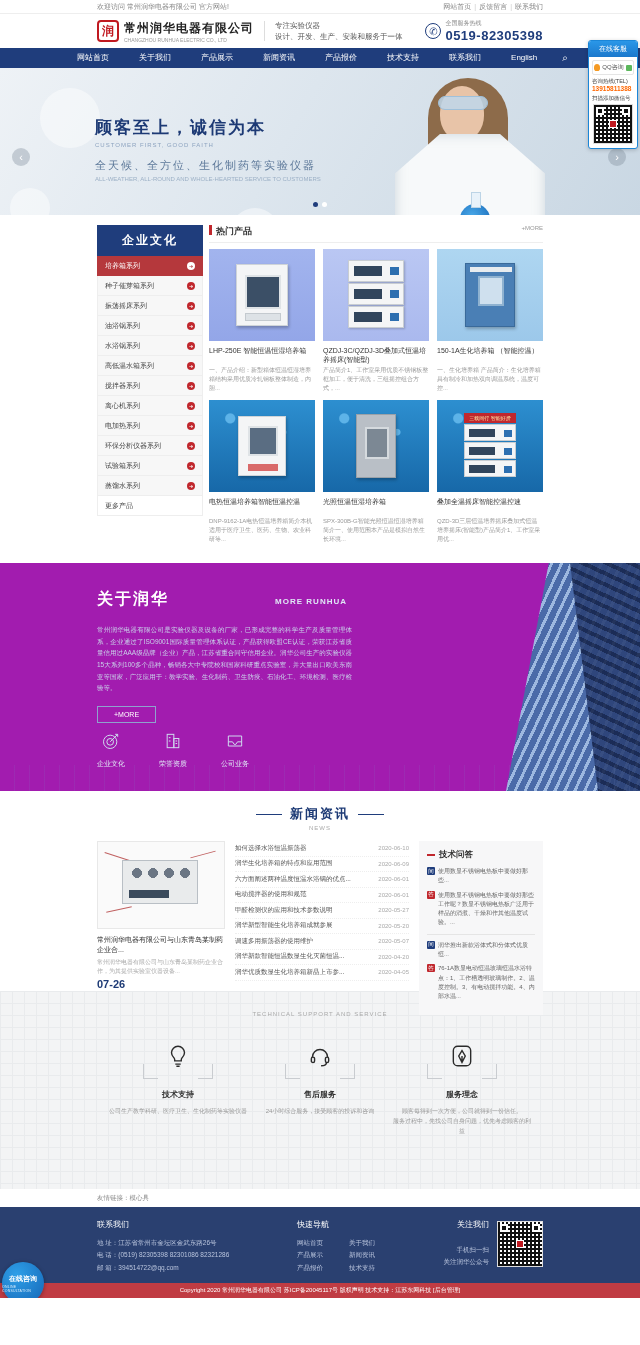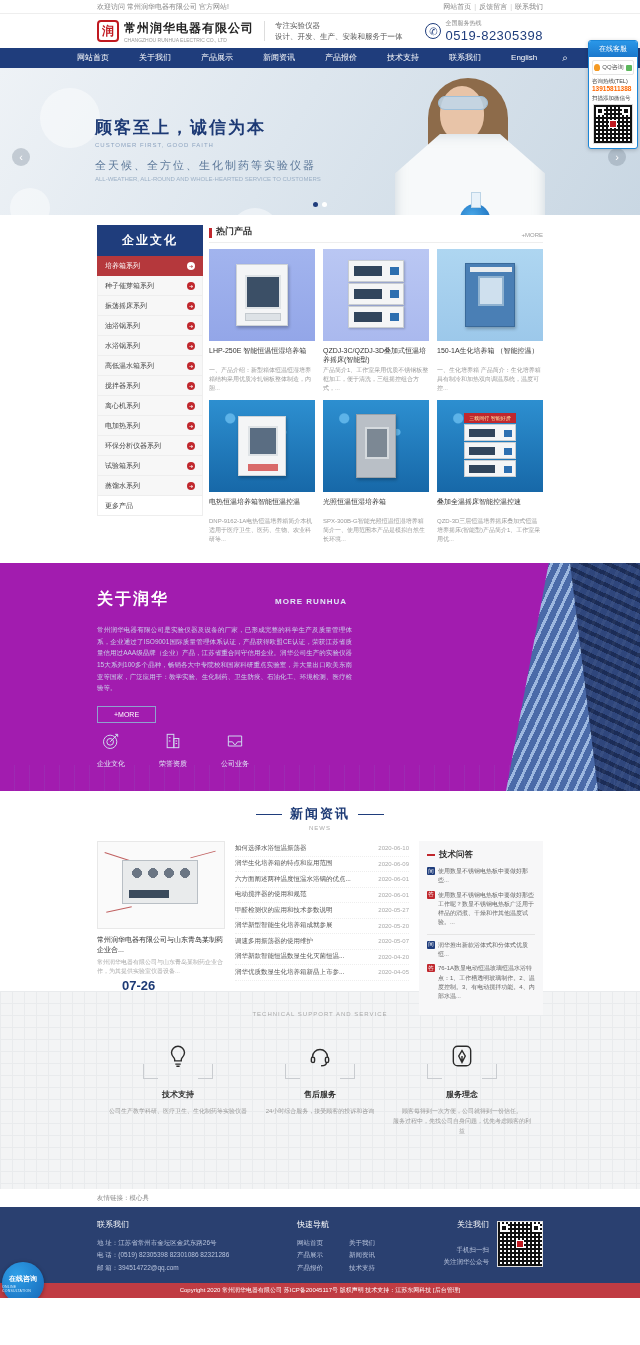--- a/index.html
+++ b/index.html
@@ -18,21 +18,21 @@
   .header .inner { display:flex; align-items:center; height:100%; }
   .logo-mark { width:22px; height:22px; background:#fff; border:2px solid #c01920; border-radius:4px; color:#c01920; font-weight:bold; font-size:12px; display:flex; align-items:center; justify-content:center; }
   .logo-text { margin-left:5px; }
   .logo-text .cn { font-size:12px; font-weight:bold; color:#222; letter-spacing:1px; }
   .logo-text .en { font-size:5px; color:#999; transform-origin:left; }
   .hdiv { width:1px; height:20px; background:#ddd; margin:0 10px; }
   .slogan { font-size:7.5px; color:#555; white-space:pre-line; line-height:1.5; }
   .hotline { margin-left:auto; display:flex; align-items:center; }
   .phone-icon { width:16px; height:16px; border:1px solid #1f3d7c; border-radius:50%; color:#1f3d7c; font-size:10px; display:flex; align-items:center; justify-content:center; margin-right:4px; }
   .hl-label { font-size:6px; color:#888; }
-  .hl-num { font-size:13px; font-weight:normal; color:#1f3d7c; letter-spacing:0.5px; }
+  .hl-num { font-size:13px; font-weight:bold; color:#1f3d7c; letter-spacing:0.5px; }
 
   
   .mainnav { height:20px; background:#1f3d7c; display:flex; justify-content:center; align-items:center; gap:0; }
   .nav-item { color:#fff; font-size:8px; text-decoration:none; padding:0 15px; line-height:20px; }
   .nav-search { color:#fff; font-size:10px; padding:0 10px; cursor:pointer; }
 
   
   .hero { height:147px; position:relative; overflow:hidden; background:linear-gradient(120deg,#eef2f6 0%,#dde6ee 45%,#c9d7e3 100%); }
   .hero .bubble { position:absolute; border-radius:50%; background:rgba(255,255,255,.45); }
   .hero-text { position:absolute; left:95px; top:48px; }
@@ -73,21 +73,21 @@
   .products { height:348px; padding-top:10px; background:#fff; }
   .products .inner { display:flex; gap:6px; }
   .side { width:106px; flex-shrink:0; }
   .side-head { background:#1f3d7c; color:#fff; text-align:center; font-size:12px; font-weight:bold; letter-spacing:2px; padding:7px 0; }
   .cat { display:flex; align-items:center; justify-content:space-between; background:#f7f7f7; border:1px solid #eee; border-top:none; padding:0 7px; height:20px; font-size:7px; color:#444; text-decoration:none; }
   .cat .arr { width:8px; height:8px; border-radius:50%; background:#c0272d; color:#fff; font-size:5px; display:flex; align-items:center; justify-content:center; }
   .cat.active { background:#b5383c; color:#fff; border-color:#b5383c; }
   .cat.active .arr { background:#fff; color:#b5383c; }
   .cat.plain { background:#fff; }
   .pmain { flex:1; }
-  .ph { display:flex; align-items:flex-end; border-bottom:1px solid #eee; padding-bottom:4px; margin-bottom:6px; }
+  .ph { display:flex; align-items:flex-start; border-bottom:1px solid #eee; padding-bottom:4px; margin-bottom:6px; }
   .ph .bar { width:3px; height:10px; background:#c0272d; margin-right:4px; }
   .ph .pt { font-size:9px; font-weight:bold; color:#333; }
   .ph .more { margin-left:auto; font-size:6px; color:#999; text-decoration:none; }
   .pgrid { display:grid; grid-template-columns:repeat(3,1fr); gap:8px; }
   .pcard { background:#fff; cursor:pointer; }
   .pimg { height:92px; position:relative; overflow:hidden; display:flex; align-items:center; justify-content:center; }
   .pi1 { background:linear-gradient(#a2b4ee,#93a6e8); }
   .pi2 { background:linear-gradient(#bac7f3,#aab9ee); }
   .pi3 { background:linear-gradient(#aed6f1,#9cc8ea); }
   .pi4,.pi5,.pi6 { background:radial-gradient(circle at 20% 20%,#5db3e8 4%,transparent 5%),radial-gradient(circle at 70% 35%,#5db3e8 3%,transparent 4%),radial-gradient(circle at 40% 75%,#5db3e8 4%,transparent 5%),linear-gradient(#2d8fd0,#1768a8); }
@@ -144,21 +144,21 @@
   .nfeat-img { height:88px; background:#fafafa; border:1px solid #e8e8e8; position:relative; overflow:hidden; }
   .machine { position:absolute; left:24px; top:18px; width:76px; height:44px; background:#e9ebec; border:1px solid #b9bfc5; }
   .machine:before { content:""; position:absolute; left:6px; top:6px; width:64px; height:12px; background:radial-gradient(circle 5px at 8px 6px,#6b7684 95%,transparent),radial-gradient(circle 5px at 24px 6px,#6b7684 95%,transparent),radial-gradient(circle 5px at 40px 6px,#6b7684 95%,transparent),radial-gradient(circle 5px at 56px 6px,#6b7684 95%,transparent); }
   .machine:after { content:""; position:absolute; left:6px; bottom:5px; width:40px; height:8px; background:#3a4a5c; }
   .callout { position:absolute; width:26px; border-top:1px solid #c06060; font-size:0; }
   .co1 { left:6px; top:14px; transform:rotate(18deg); }
   .co2 { right:8px; top:12px; transform:rotate(-15deg); }
   .co3 { left:8px; bottom:18px; transform:rotate(-12deg); }
   .nfeat-title { font-size:7px; color:#333; margin-top:6px; line-height:1.4; }
   .nfeat-desc { font-size:6px; color:#aaa; margin-top:3px; line-height:1.5; height:16px; overflow:hidden; }
-  .nfeat-date { font-size:13px; color:#1d3a75; font-weight:bold; margin-top:4px;margin-left:25px; }
+  .nfeat-date { font-size:11px; color:#1d3a75; font-weight:bold; margin-top:4px; }
   .nlist { flex:1; }
   .nrow { display:flex; justify-content:space-between; align-items:center; border-bottom:1px dotted #eee; height:15.5px; text-decoration:none; }
   .nrow .nt { font-size:6.5px; color:#555; white-space:nowrap; overflow:hidden; text-overflow:ellipsis; max-width:130px; }
   .nrow .nd { font-size:6px; color:#aaa; }
   .qa { width:124px; flex-shrink:0; background:#f7f7f8; padding:8px 8px; }
   .qa-head { display:flex; align-items:center; gap:4px; margin-bottom:6px; }
   .qa-head .dash { width:8px; height:2px; background:#c0272d; }
   .qa-head .t { font-size:8.5px; font-weight:bold; color:#333; }
   .qa-item { display:flex; gap:3px; margin-bottom:5px; cursor:pointer; }
   .qa-ico { width:8px; height:8px; flex-shrink:0; color:#fff; font-size:5.5px; display:flex; align-items:center; justify-content:center; border-radius:1px; }

